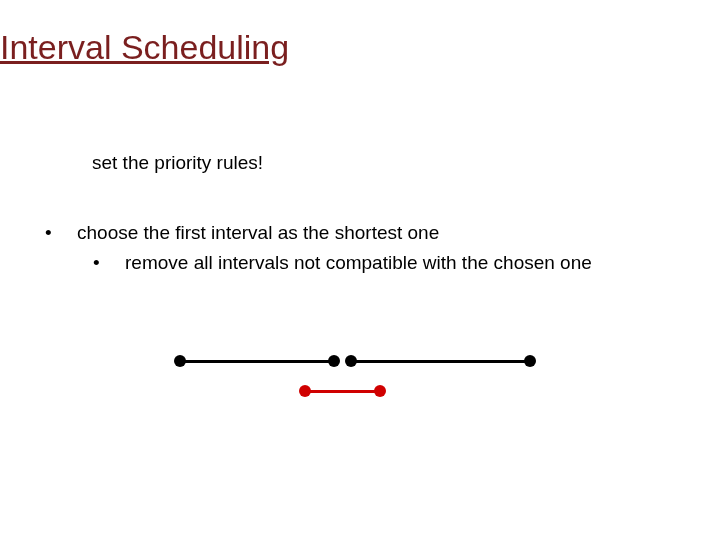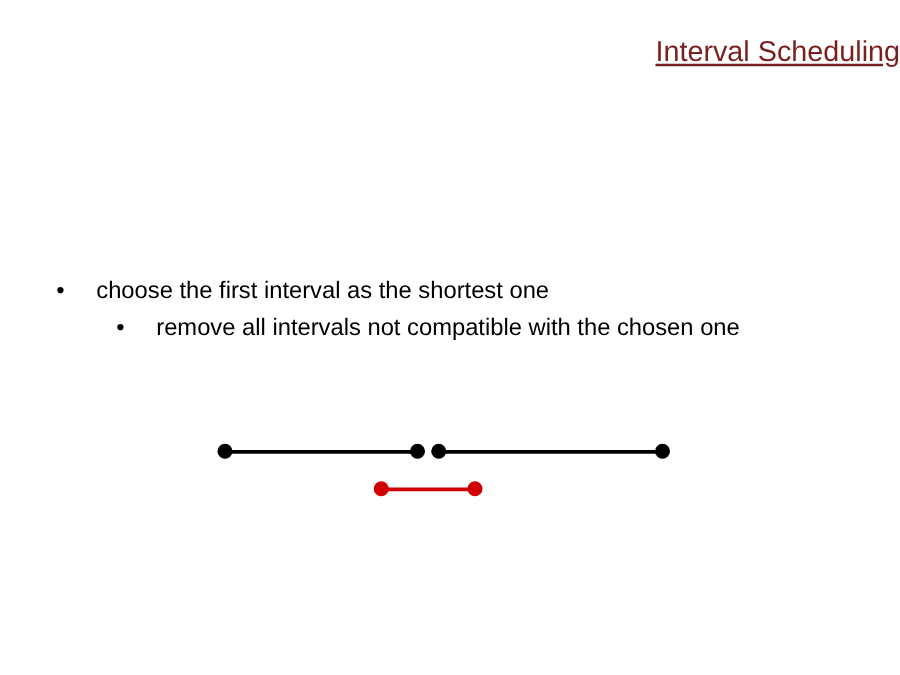--- a/index.html
+++ b/index.html
@@ -15,22 +15,22 @@
     position: relative;
     width: 720px;
     height: 540px;
     box-sizing: border-box;
   }
   .title {
     position: absolute;
     top: 28px;
     left: 0;
     width: 720px;
-    text-align: right;
-    font-size: 23px;
+    text-align: left;
+    font-size: 34px;
     font-weight: normal;
     color: #7a1f1f;
     text-decoration: underline;
   }
   .bullet-main {
     position: absolute;
     left: 45px;
     font-size: 22px;
   }
   .bullet-main .dot {
@@ -75,20 +75,21 @@
   .endpoint.red   { background: #d00000; }
 </style>
 </head>
 <body>
 
 <div class="slide">
 
   <div class="title">Interval Scheduling</div>
 
 
+  <div class="subline" style="top:152px;">set the priority rules!</div>
 
   <div class="bullet-sub" style="top:222px;">
     <span class="dot">•</span><span>choose the first interval as the shortest one</span>
   </div>
 
   <div class="bullet-sub" style="top:252px;margin-left:48px;">
     <span class="dot">•</span><span>remove all intervals not compatible with the chosen one</span>
   </div>
 
   <div class="diagram">

